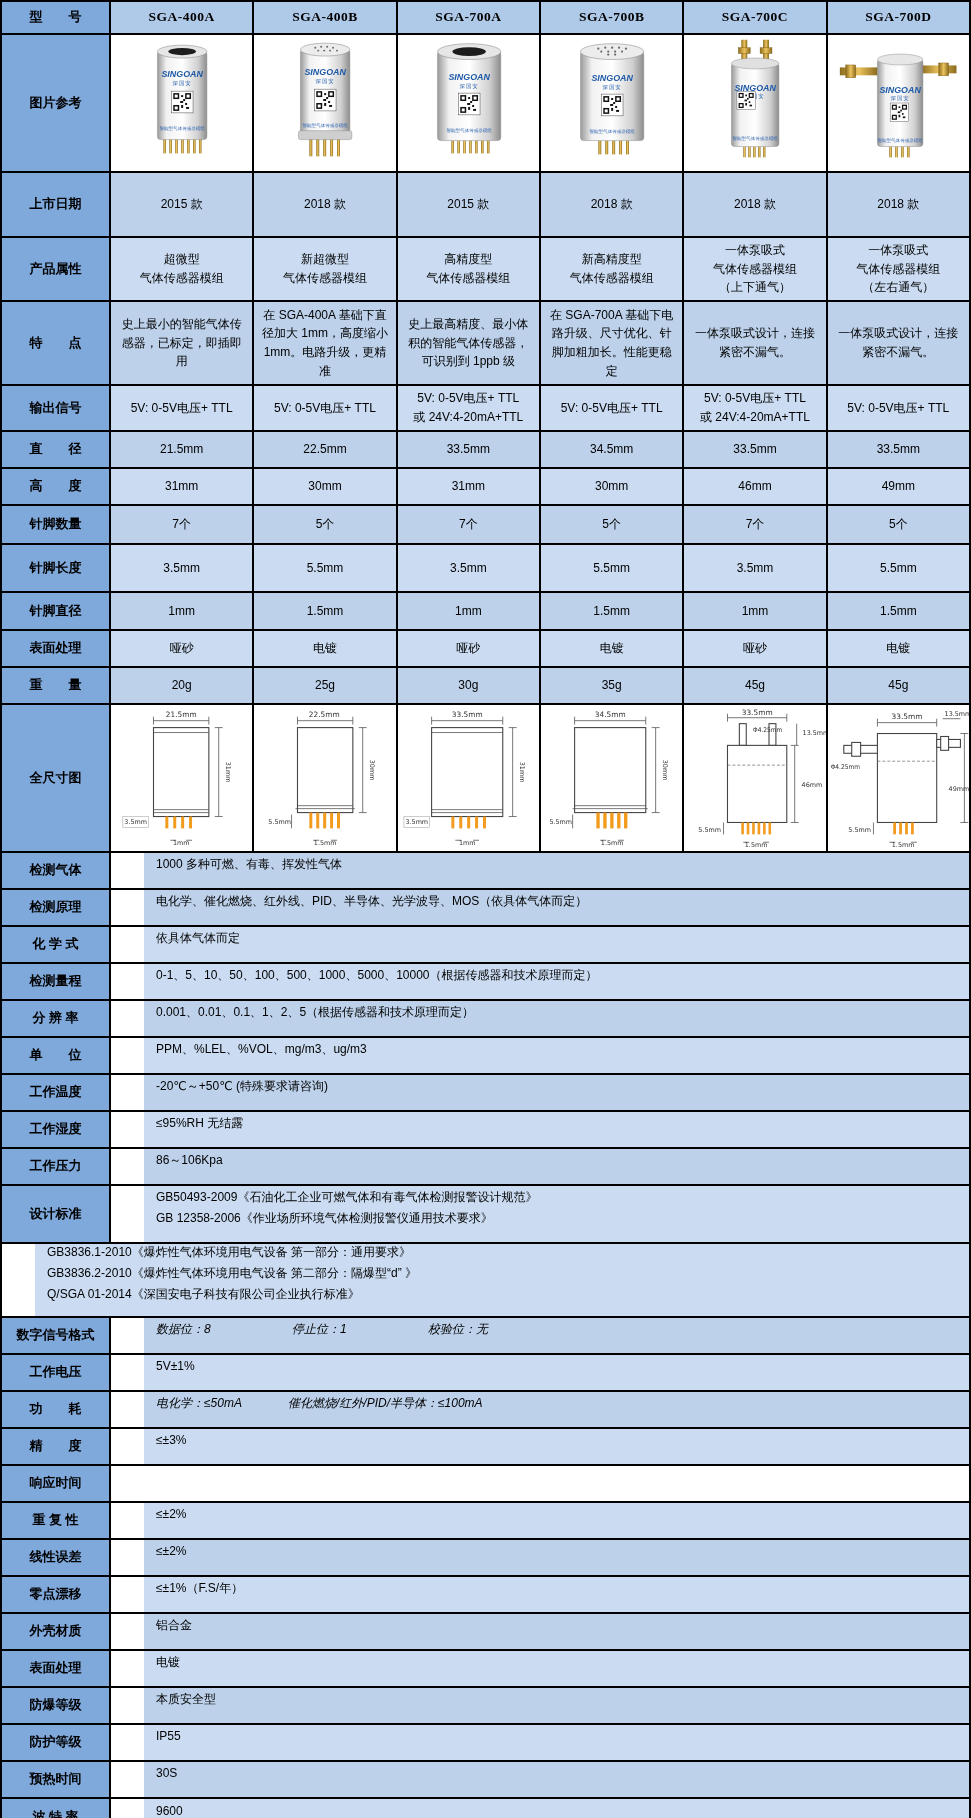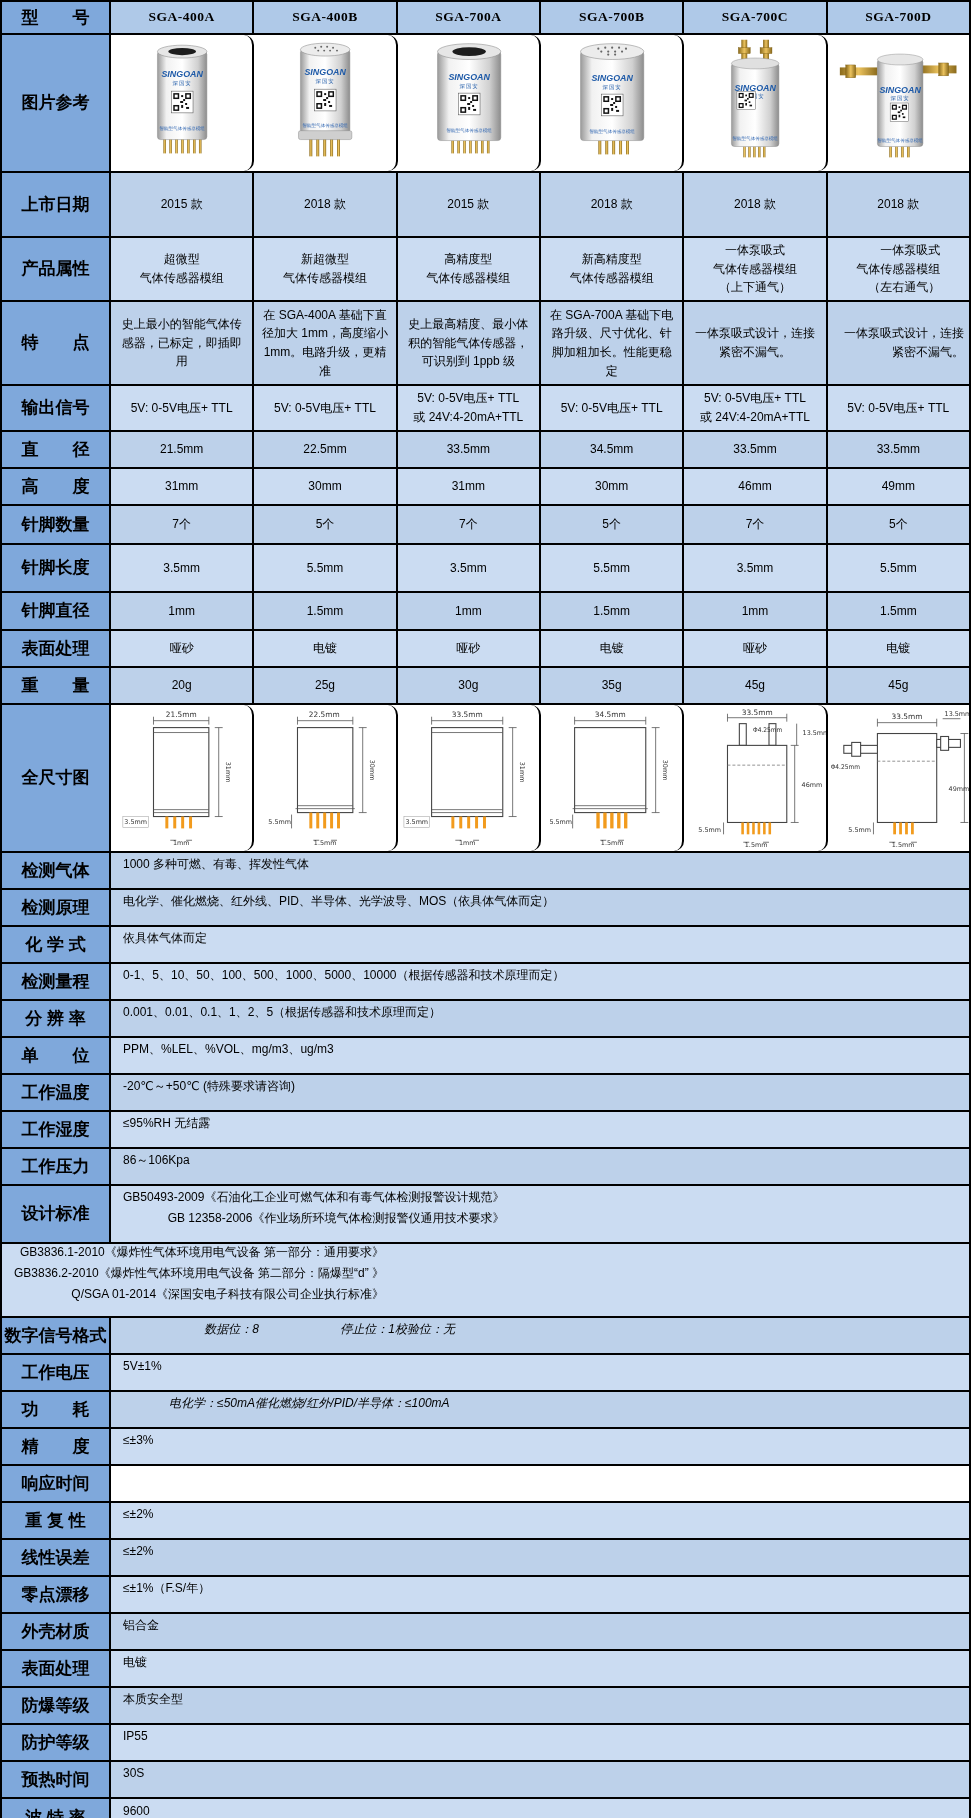--- a/index.html
+++ b/index.html
@@ -1,34 +1,34 @@
 <!DOCTYPE html>
 <html><head>
 <meta charset="utf-8">
 <style>
   html,body{margin:0;padding:0;background:#fff;}
   body{font-family:"Liberation Sans","DejaVu Sans",sans-serif;color:#000;}
   .tbl{width:967px;border:2px solid #000;background:#fff;}
   .row{display:flex;border-bottom:2px solid #000;box-sizing:border-box;}
   .row:last-child{border-bottom:none;}
   .lbl{flex:0 0 109px;background:#7FA8DB;display:flex;align-items:center;justify-content:center;
-       font-weight:bold;font-size:17px;border-right:2px solid #000;box-sizing:border-box;
+       font-weight:bold;font-size:13px;border-right:2px solid #000;box-sizing:border-box;
        text-align:center;white-space:pre-line;line-height:1.4;}
   .cell{flex:1;display:flex;align-items:center;justify-content:center;text-align:center;
         font-size:12px;border-right:2px solid #000;box-sizing:border-box;white-space:pre-line;
         line-height:1.55;padding:2px 5px;}
-  .cell:last-child,.val:last-child{border-right:none;text-align:right;}
+  .cell:last-child,.val:last-child{border-right:none;}
   .hcell{font-family:"Liberation Serif","DejaVu Serif",serif;font-weight:bold;font-size:13.5px;
          letter-spacing:0.5px;}
-  .white{background:#fff !important;padding:0;border-radius:10px;}
+  .white{background:#fff !important;padding:0;}
   .bg-a .cell{background:#BDD1EA;}
   .bg-b .cell{background:#CBDCF2;}
   .bg-h .cell{background:#AFC9E8;}
   .val{flex:1;background:#CBDCF2;display:flex;align-items:center;font-size:12px;
-       padding:3px 2px 16px 12px;white-space:pre-line;line-height:1.75;box-sizing:border-box;}
+       padding:3px 2px 16px 12px;white-space:pre-line;line-height:1.75;box-sizing:border-box;margin-left:33px;}
   .spec-a .val{background:#BDD1EA;}
   .spec-b .val{background:#CBDCF2;}
   .seg span{display:inline-block;font-style:italic;}
   .seg .w1{width:136px;}
   .seg .w2{width:132px;}
   svg{display:block;}
   .s-brand{font-family:"Liberation Sans",sans-serif;font-style:italic;font-weight:bold;
            font-size:9px;fill:#1E5AA8;}
   .s-cn{font-size:5.5px;fill:#1E5AA8;letter-spacing:1px;}
   .s-tag{font-size:4.6px;fill:#2A62B0;}

